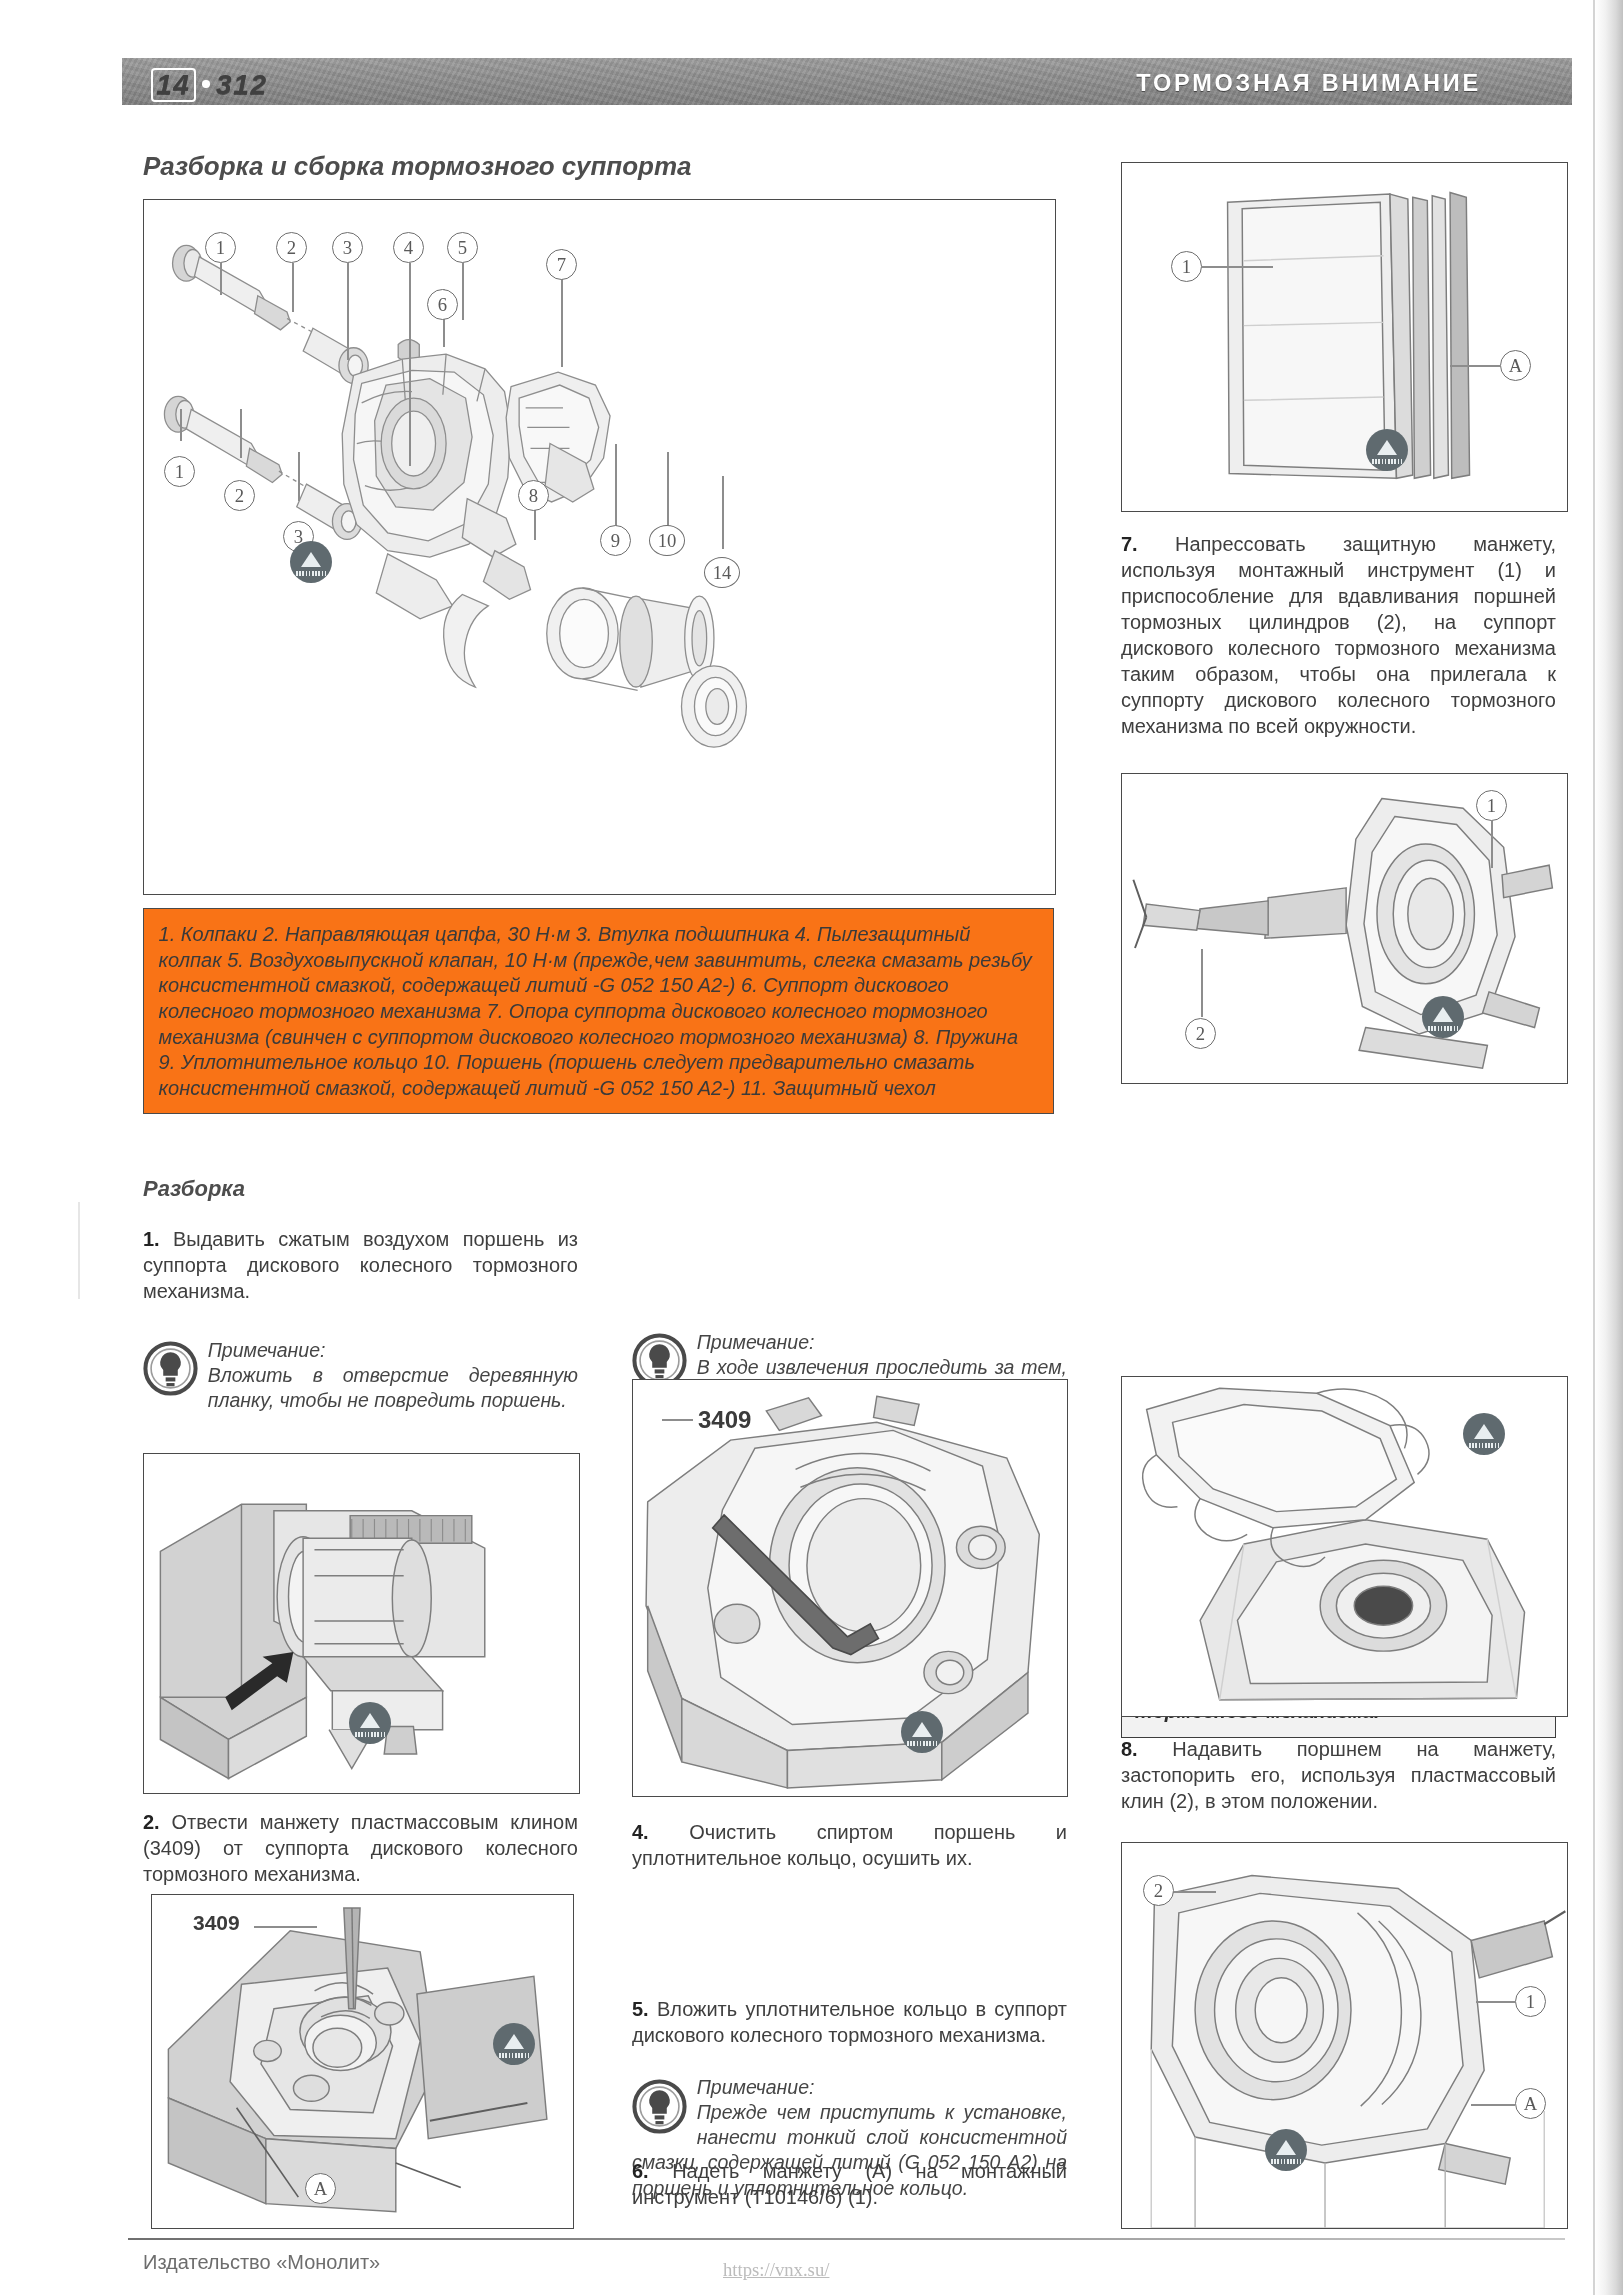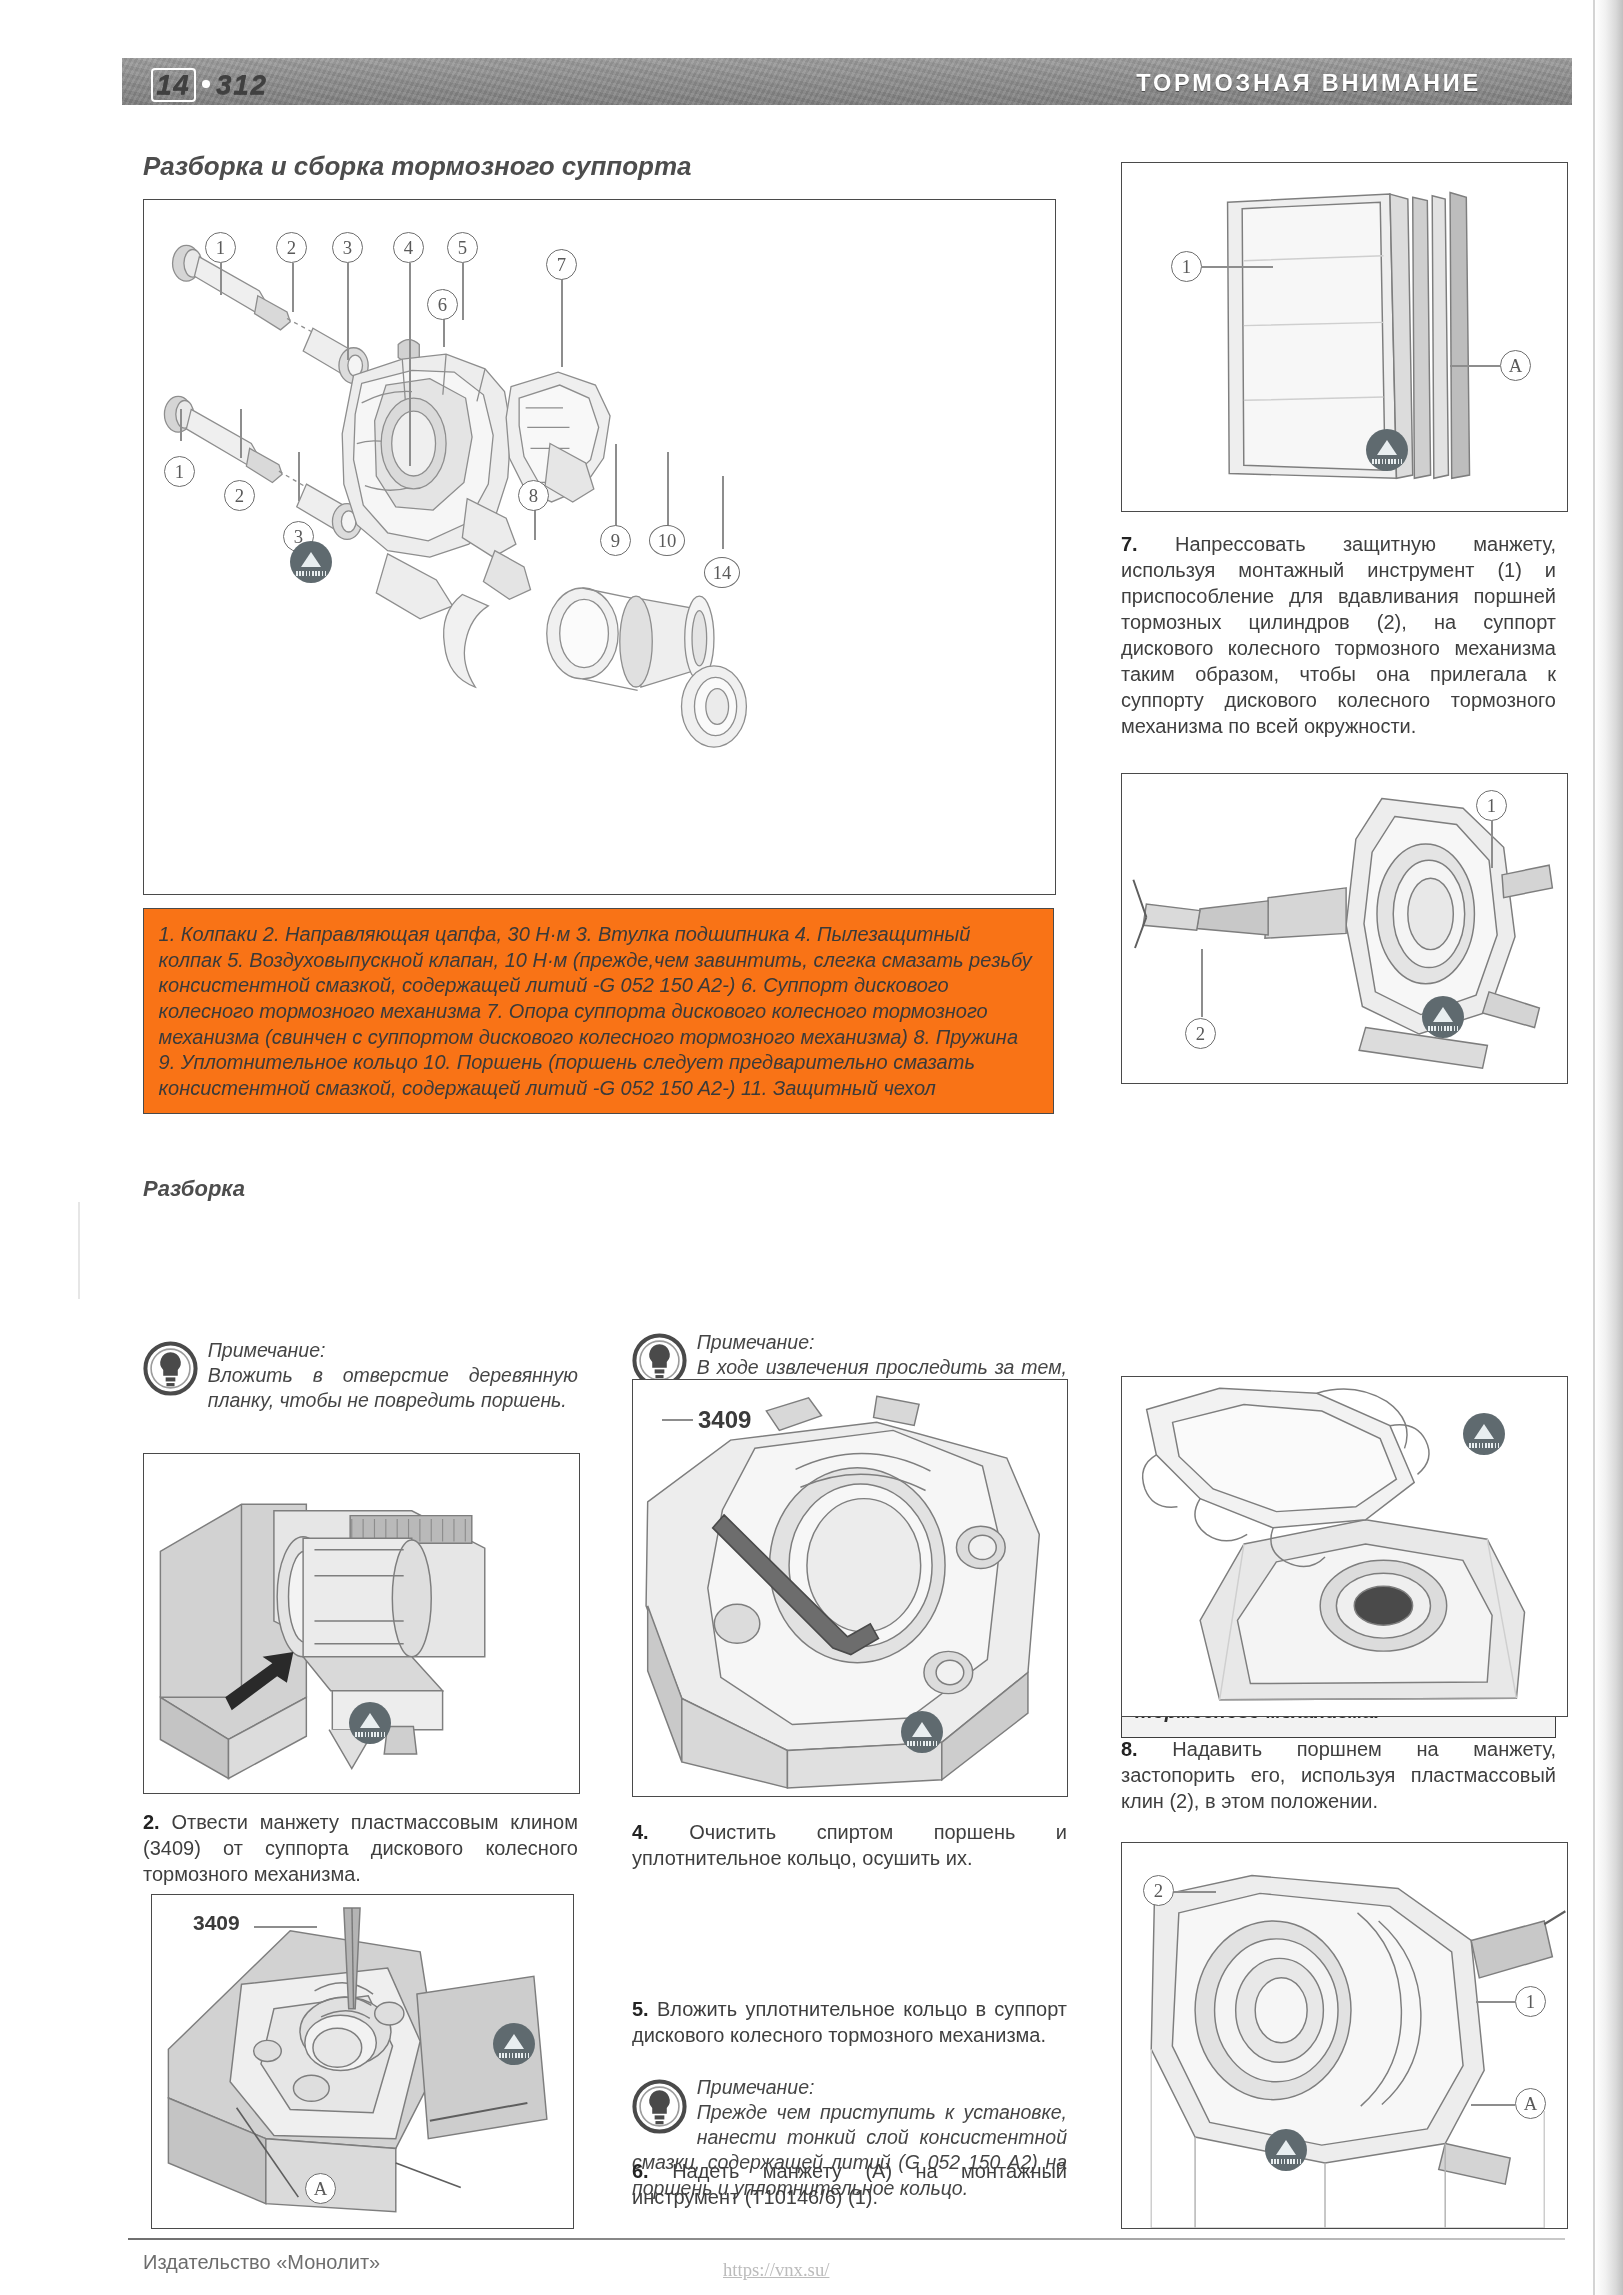--- a/index.html
+++ b/index.html
@@ -392,20 +392,24 @@
 
     <div class="emblem" style="left:146px; top:341px;"></div>
   </div>
 
   <div class="legend-box">1. Колпаки 2. Направляющая цапфа, 30 Н·м 3. Втулка подшипника 4. Пылезащитный колпак 5. Воздуховыпускной клапан, 10 Н·м (прежде,чем завинтить, слегка смазать резьбу консистентной смазкой, содержащей литий -G 052 150 A2-) 6. Суппорт дискового колесного тормозного механизма 7. Опора суппорта дискового колесного тормозного механизма (свинчен с суппортом дискового колесного тормозного механизма) 8. Пружина 9. Уплотнительное кольцо 10. Поршень (поршень следует предварительно смазать консистентной смазкой, содержащей литий -G 052 150 A2-) 11. Защитный чехол</div>
 
   <div class="col col-1" style="top:1176px;">
     <div class="sub-head">Разборка</div>
   </div>
 
+  <div class="col col-1 step" style="top:1226px;">
+    <b>1.</b>
+    <span>Выдавить сжатым воздухом поршень из суппорта дискового колесного тормозного механизма.</span>
+  </div>
 
   <div class="col col-1 note" style="top:1338px;">
     <span class="bulb">
       <svg viewBox="0 0 68 68" width="55" height="55">
         <circle cx="34" cy="34" r="31" fill="none" stroke="#4a4a4a" stroke-width="5"></circle>
         <circle cx="34" cy="34" r="24" fill="none" stroke="#9c9c9c" stroke-width="2"></circle>
         <path d="M34 14 a13 13 0 0 1 9 22 v7 h-18 v-7 a13 13 0 0 1 9 -22 Z" fill="#4a4a4a"></path>
         <rect x="28" y="45" width="12" height="5" fill="#4a4a4a"></rect>
         <rect x="29" y="52" width="10" height="4" fill="#4a4a4a"></rect>
       </svg>

